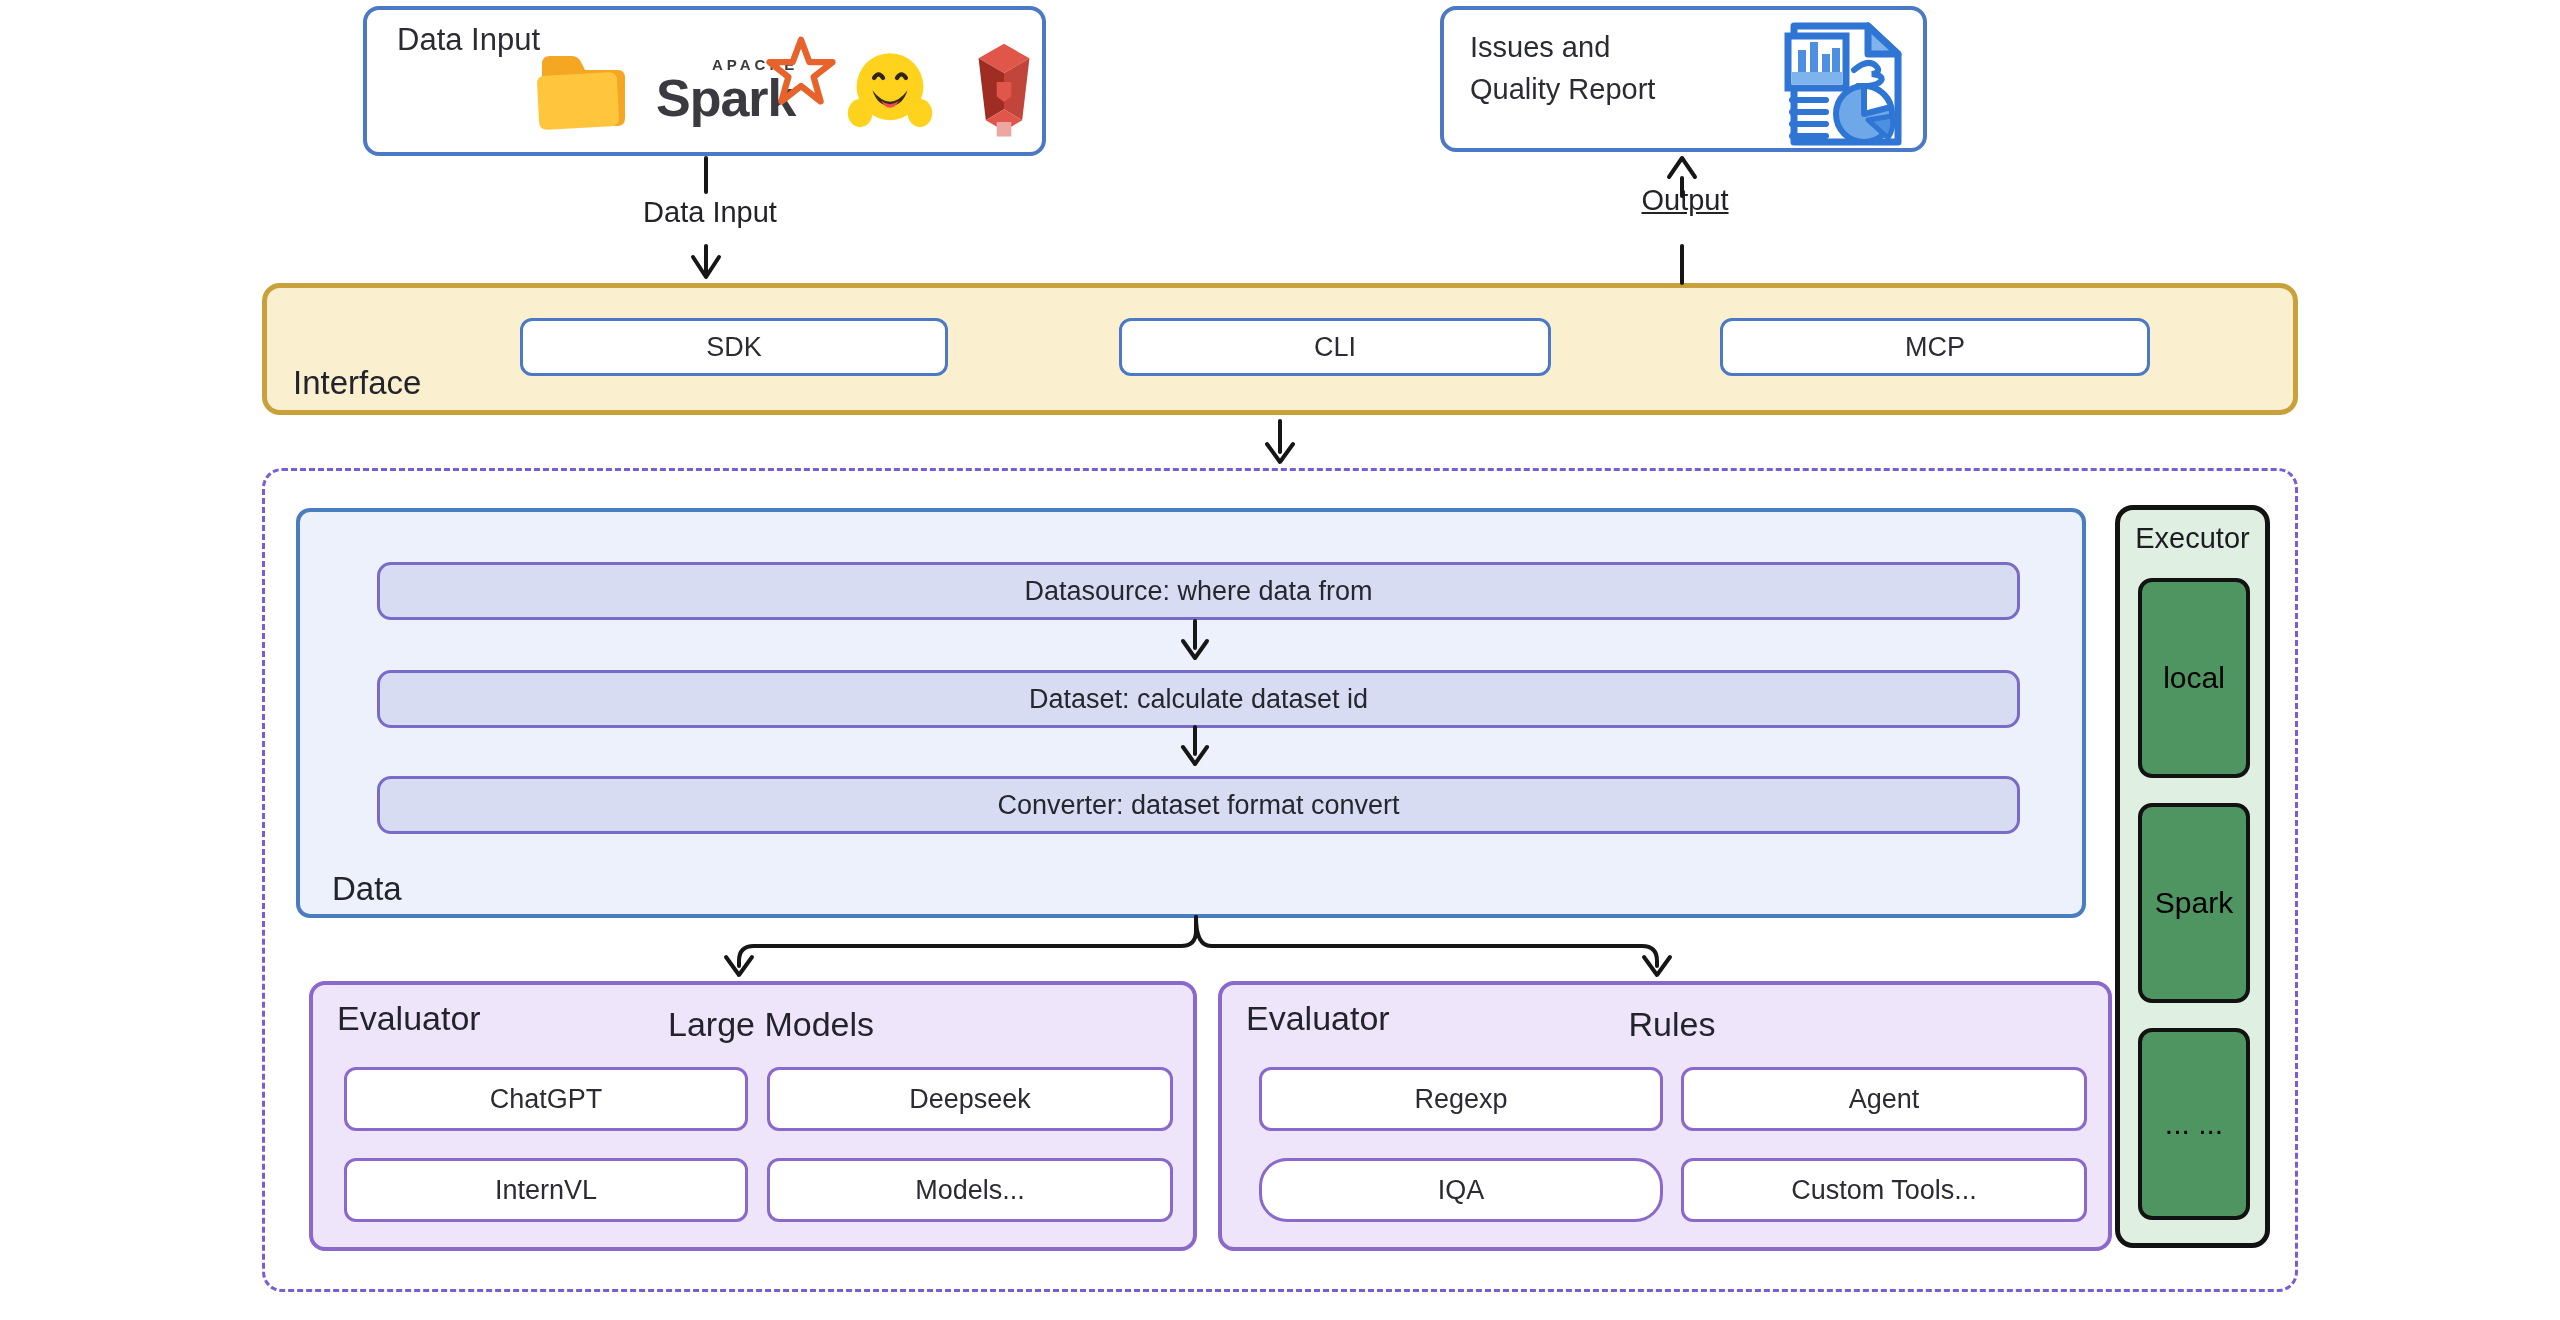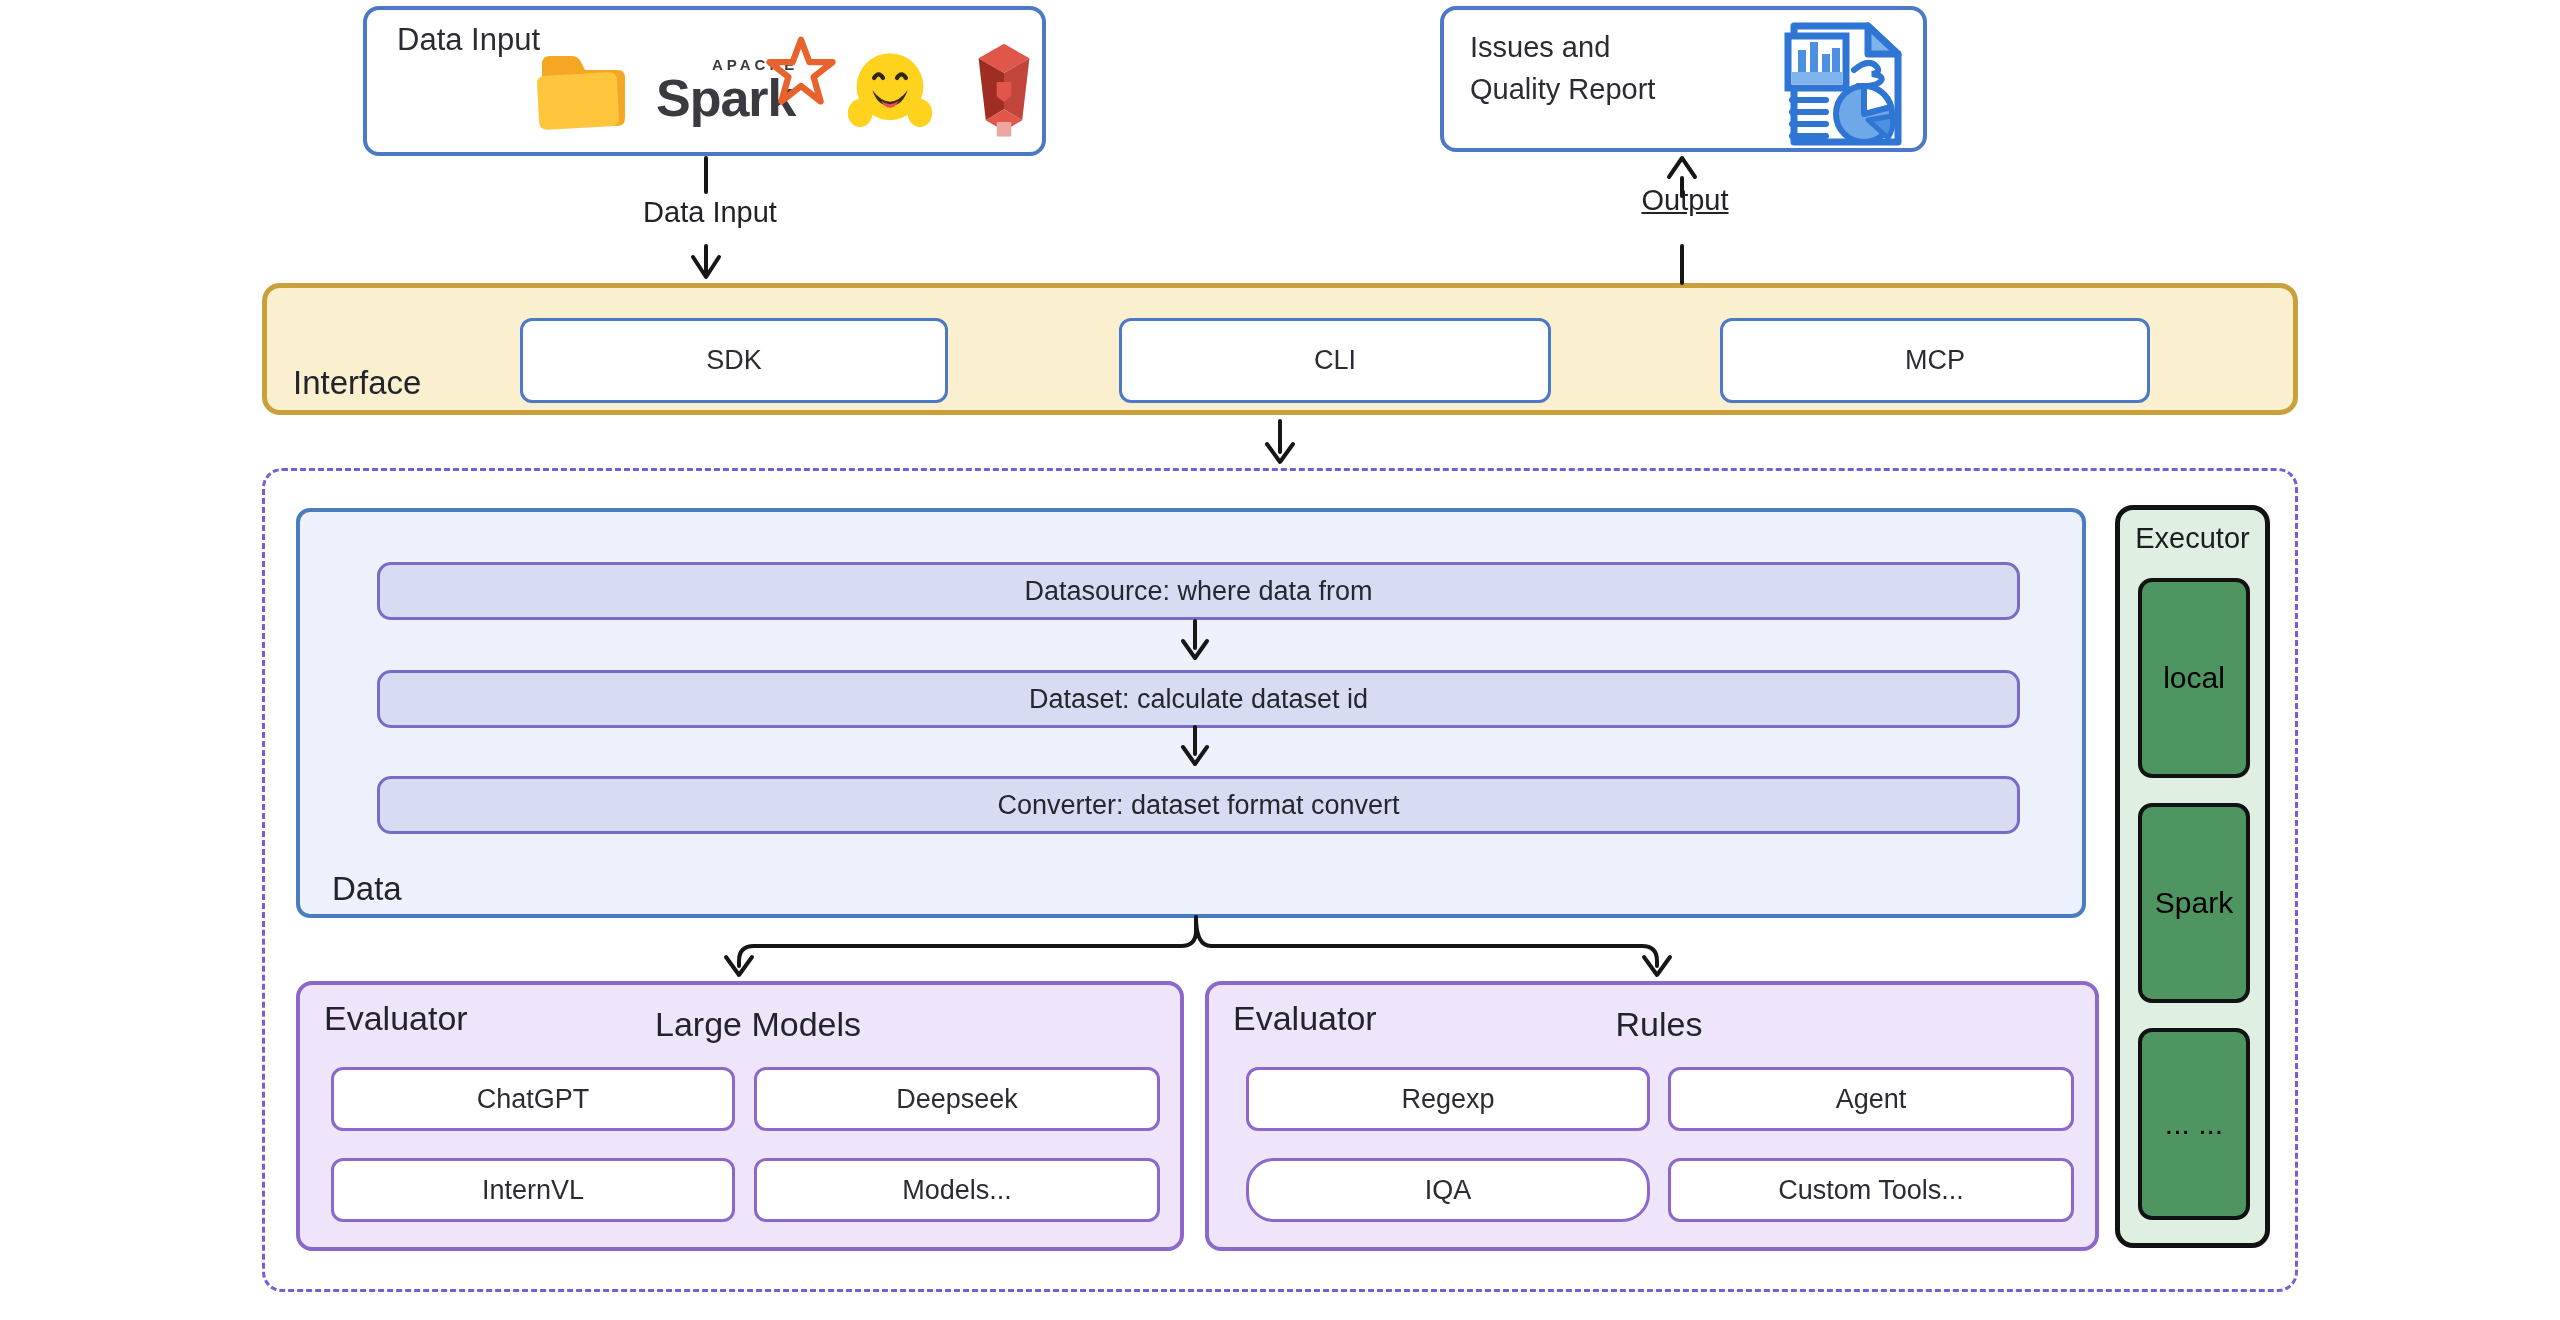--- a/index.html
+++ b/index.html
@@ -19,38 +19,38 @@
   .spark-word{position:absolute;left:2px;top:26px;font-size:52px;font-weight:bold;color:#3a3a40;letter-spacing:-1px;}
   .spark-star{position:absolute;left:112px;top:-6px;}
 
   
   .arrow-label{position:absolute;font-size:29px;color:#222228;transform:translateX(-50%);white-space:nowrap;}
 
   
   .interface-bar{position:absolute;left:262px;top:283px;width:2036px;height:132px;background:#faf0d0;
                  border:5px solid #c9a13b;border-radius:18px;box-sizing:border-box;}
   .interface-label{position:absolute;left:26px;top:76px;font-size:33px;color:#23232b;}
-  .if-btn{position:absolute;top:30px;height:85px;background:#ffffff;border:3px solid #4b79c6;border-radius:12px;
+  .if-btn{position:absolute;top:30px;height:58px;background:#ffffff;border:3px solid #4b79c6;border-radius:12px;
           box-sizing:border-box;display:flex;align-items:center;justify-content:center;font-size:27px;color:#2b2b33;}
 
   
   .dashed-region{position:absolute;left:262px;top:468px;width:2036px;height:824px;border:3px dashed #7a5cd6;
                  border-radius:20px;box-sizing:border-box;}
 
   
   .data-box{position:absolute;left:296px;top:508px;width:1790px;height:410px;background:#edf1fb;
             border:4px solid #4a7dbf;border-radius:14px;box-sizing:border-box;}
   .data-row{position:absolute;left:77px;width:1643px;height:58px;background:#d8dcf2;border:3px solid #7a6bc8;
             border-radius:14px;box-sizing:border-box;display:flex;align-items:center;justify-content:center;
             font-size:27px;color:#26262e;}
   .data-label{position:absolute;left:16px;top:358px;font-size:33px;color:#23232b;margin-left:16px;}
 
   
   .eval-box{position:absolute;top:981px;height:270px;background:#efe5fa;border:4px solid #8a68cc;border-radius:16px;
-            box-sizing:border-box;}
+            box-sizing:border-box;margin-left:13px;}
   .eval-title{position:absolute;left:24px;top:14px;font-size:34px;color:#23232b;}
   .eval-subtitle{position:absolute;top:20px;font-size:34px;color:#23232b;transform:translateX(-50%);white-space:nowrap;}
   .eval-item{position:absolute;height:64px;background:#ffffff;border:3px solid #8a68cc;border-radius:12px;
              box-sizing:border-box;display:flex;align-items:center;justify-content:center;font-size:27px;color:#2b2b33;}
 
   
   .executor{position:absolute;left:2115px;top:505px;width:155px;height:743px;background:#dff0e3;border:5px solid #121212;
             border-radius:18px;box-sizing:border-box;}
   .executor-title{position:absolute;left:0;top:12px;width:100%;text-align:center;font-size:29px;color:#1c1c22;}
   .exec-item{position:absolute;left:18px;width:112px;background:#4e9562;border:4px solid #121212;border-radius:14px;

